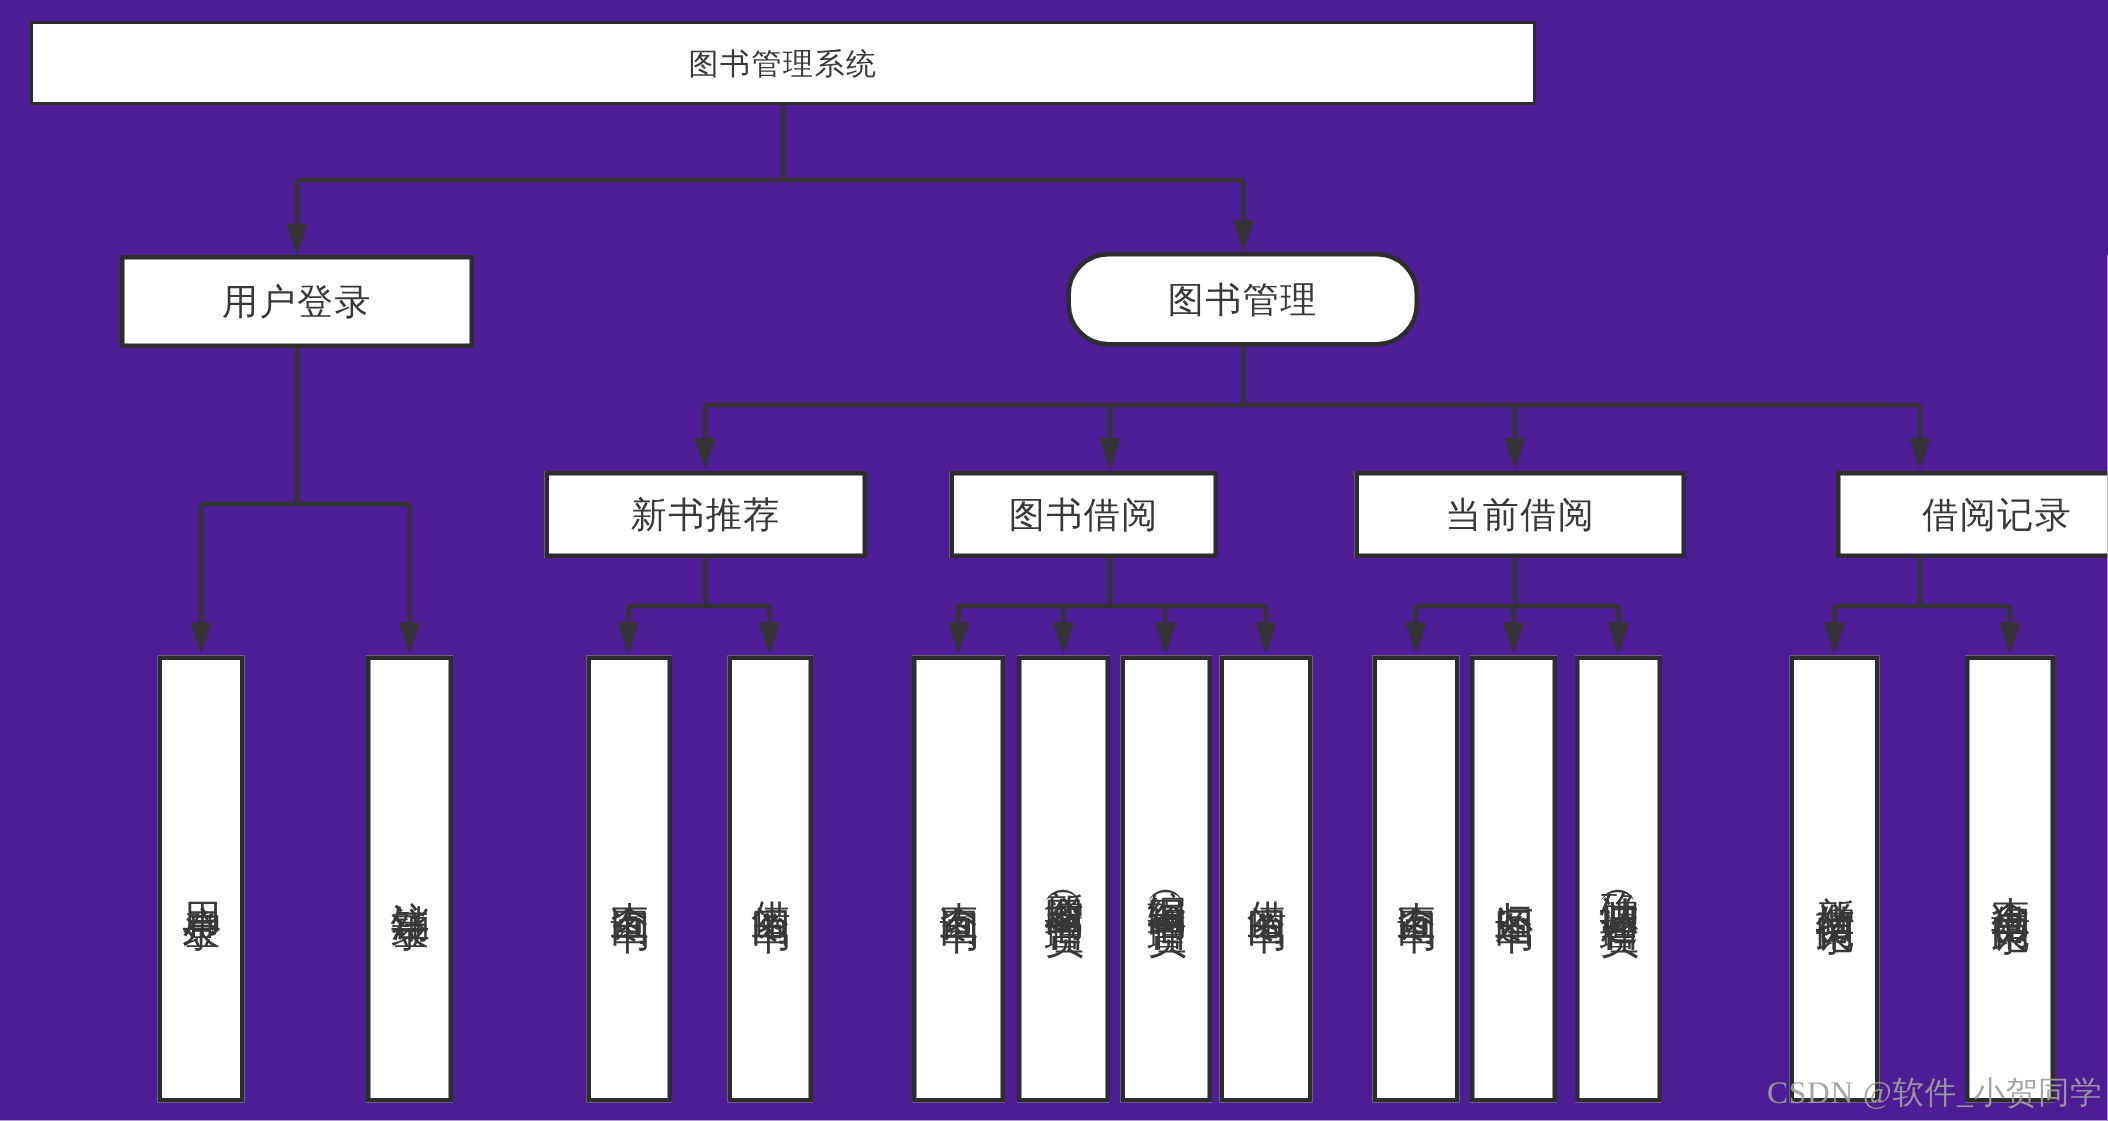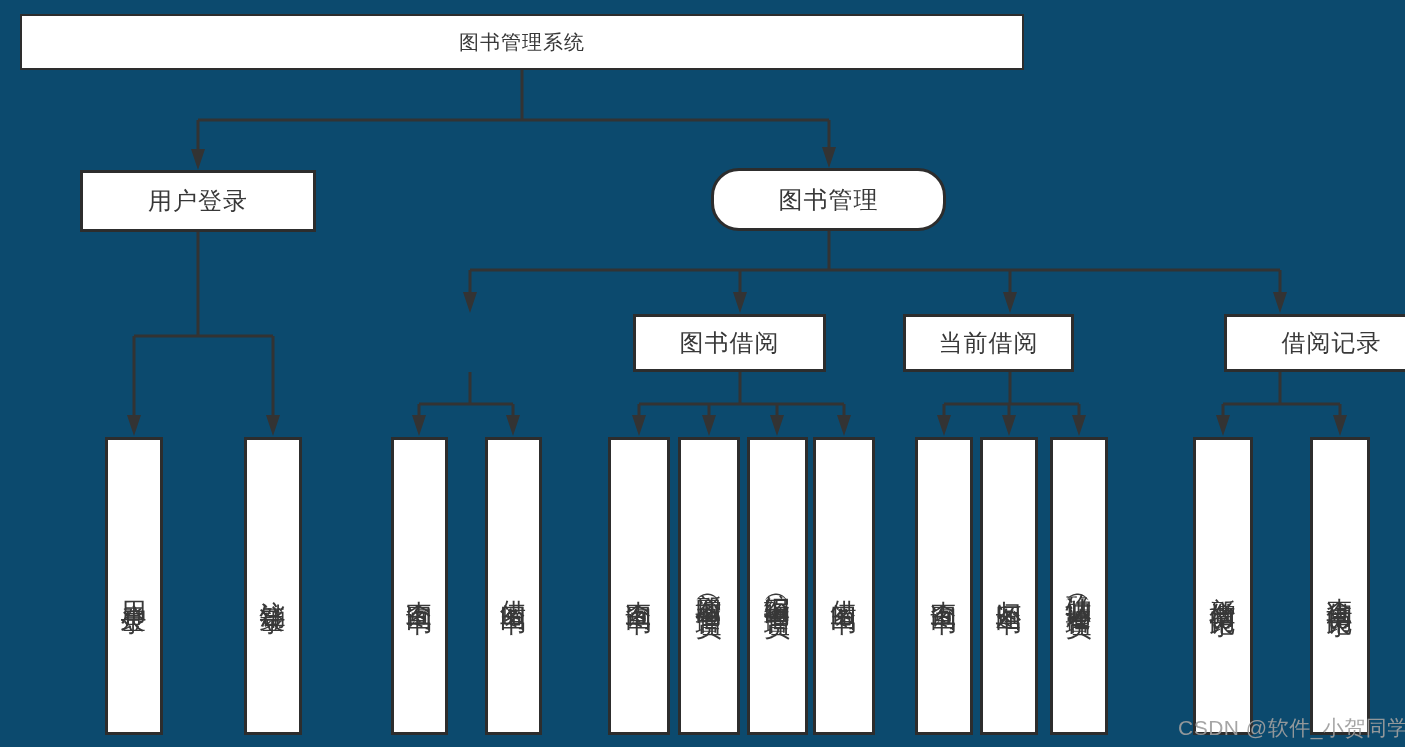--- a/index.html
+++ b/index.html
@@ -1,21 +1,21 @@
 <!DOCTYPE html>
 <html><head>
 <meta charset="utf-8">
 <style>
   html, body { margin: 0; padding: 0; background: #ffffff; }
   .stage {
     position: relative;
     width: 1405px;
     height: 747px;
-    background: #0c4a6e;
-    font-family: Liberation Sans, sans-serif;
+    background: #4c1d95;
+    font-family: Liberation Serif, serif;
     color: #383838;
     overflow: hidden;
   }
   .connectors {
     position: absolute;
     left: 0; top: 0;
     width: 1405px; height: 747px;
   }
   .box {
     position: absolute;
@@ -112,24 +112,27 @@
     <span>图书管理系统</span>
   </div>
 
   <div class="box l2-box" style="left:80px; top:170px; width:236px; height:62px;">
     <span>用户登录</span>
   </div>
   <div class="box l2-box" style="left:711px; top:168px; width:235px; height:63px;border-radius:28px;">
     <span>图书管理</span>
   </div>
 
-  <div class="box l3-box" style="left:633px; top:314px; width:193px; height:58px;">
+  <div class="box l3-box" style="left:363px; top:314px; width:215px; height:58px;">
+    <span>新书推荐</span>
+  </div>
+  <div class="box l3-box" style="left:633px; top:314px; width:179px; height:58px;">
     <span>图书借阅</span>
   </div>
-  <div class="box l3-box" style="left:903px; top:314px; width:171px; height:58px;">
+  <div class="box l3-box" style="left:903px; top:314px; width:221px; height:58px;">
     <span>当前借阅</span>
   </div>
   <div class="box l3-box" style="left:1224px; top:314px; width:215px; height:58px;">
     <span>借阅记录</span>
   </div>
 
   <div class="box leaf-box" style="left:105px; top:437px; width:58px; height:298px;">
     <span>用户登录</span>
   </div>
   <div class="box leaf-box" style="left:244px; top:437px; width:58px; height:298px;">

